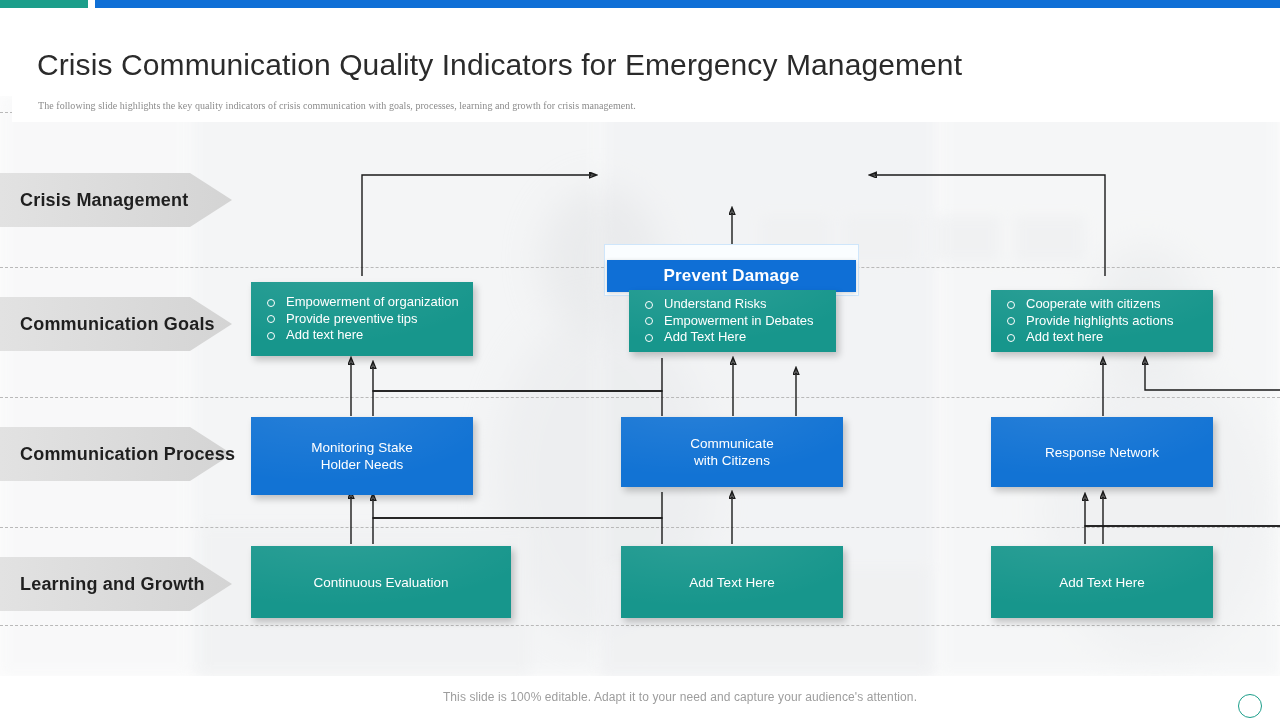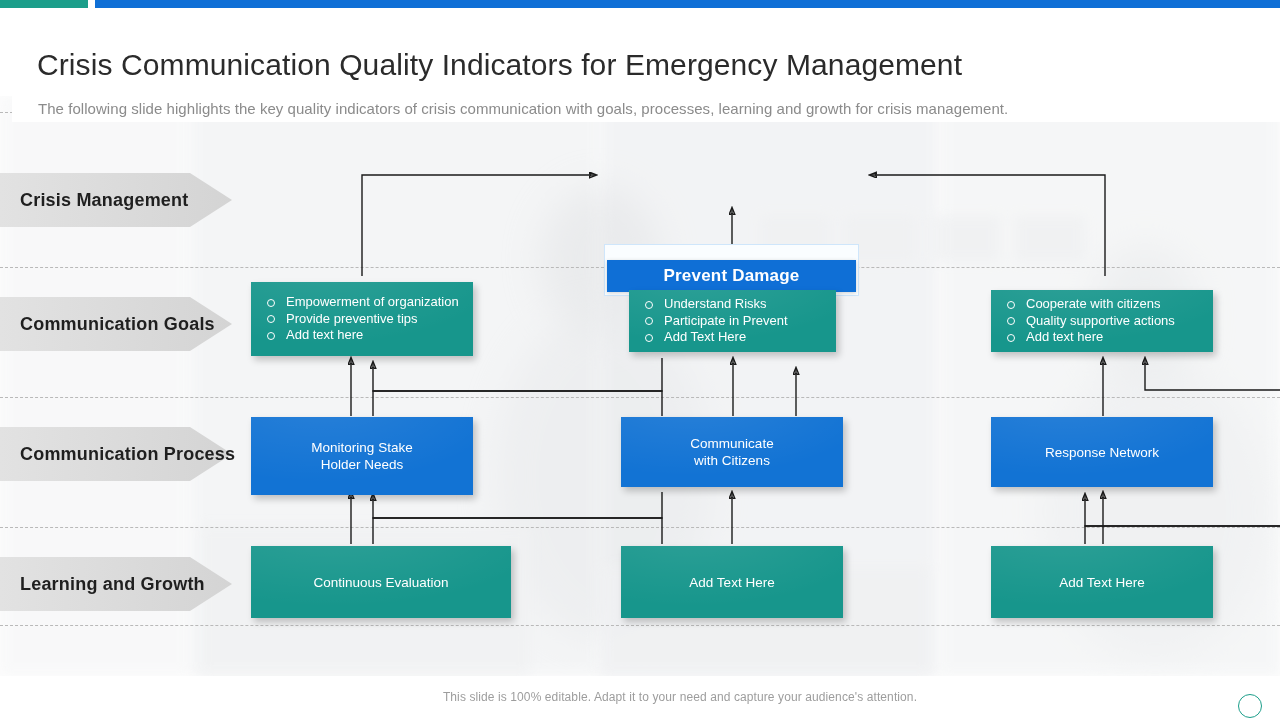--- a/index.html
+++ b/index.html
@@ -18,21 +18,21 @@
 
   
   .header{position:absolute;left:12px;top:8px;width:1280px;height:88px;background:#ffffff;z-index:6;margin-top:26px;}
   .title{
     position:absolute;left:25px;top:14px;
     font-size:30px;font-weight:400;color:#2b2b2b;letter-spacing:.1px;
     white-space:nowrap;
   }
   .subtitle{
     position:absolute;left:26px;top:66px;
-    font-size:15px;color:#8b8b8b;white-space:nowrap;letter-spacing:.05px;
+    font-size:10px;color:#8b8b8b;white-space:nowrap;letter-spacing:.05px;font-family:Liberation Serif, serif;
   }
 
   
   .canvas{position:absolute;left:0;top:96px;width:1280px;height:580px;overflow:hidden;background:#fdfdfd;}
   .bgphoto{position:absolute;inset:0;opacity:.5;}
   .bgphoto .blob{position:absolute;border-radius:50%;filter:blur(18px);}
   .bgphoto .rect{position:absolute;filter:blur(6px);}
 
   
   .dash{position:absolute;left:0;width:1280px;height:0;border-top:1px dashed #b9b9b9;}
@@ -195,31 +195,31 @@
           <li><span class="bullet"></span><span>Provide preventive tips</span></li>
           <li><span class="bullet"></span><span>Add text here</span></li>
         </ul>
       </div>
     </div>
 
     <div class="node teal" style="left:629px;top:194px;width:207px;height:62px;">
       <div class="inner">
         <ul class="blist">
           <li><span class="bullet"></span><span>Understand Risks</span></li>
-          <li><span class="bullet"></span><span>Participate in Prevent</span></li>
+          <li><span class="bullet"></span><span>Empowerment in Debates</span></li>
           <li><span class="bullet"></span><span>Add Text Here</span></li>
         </ul>
       </div>
     </div>
 
     <div class="node teal" style="left:991px;top:194px;width:222px;height:62px;">
       <div class="inner">
         <ul class="blist">
           <li><span class="bullet"></span><span>Cooperate with citizens</span></li>
-          <li><span class="bullet"></span><span>Quality supportive actions</span></li>
+          <li><span class="bullet"></span><span>Provide highlights actions</span></li>
           <li><span class="bullet"></span><span>Add text here</span></li>
         </ul>
       </div>
     </div>
 
     <div class="node blue" style="left:251px;top:321px;width:222px;height:78px;">
       <div class="inner">
         <span class="label mline">Monitoring Stake<br>Holder Needs</span>
       </div>
     </div>

